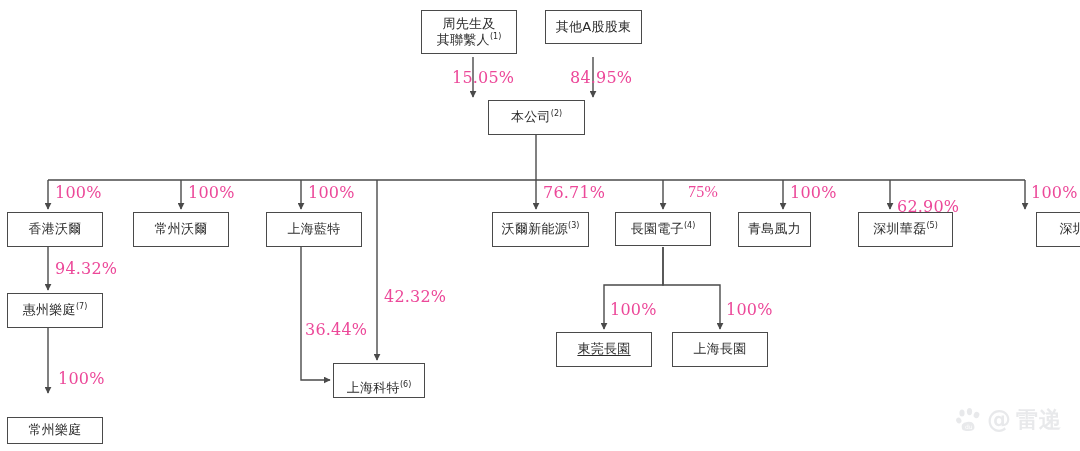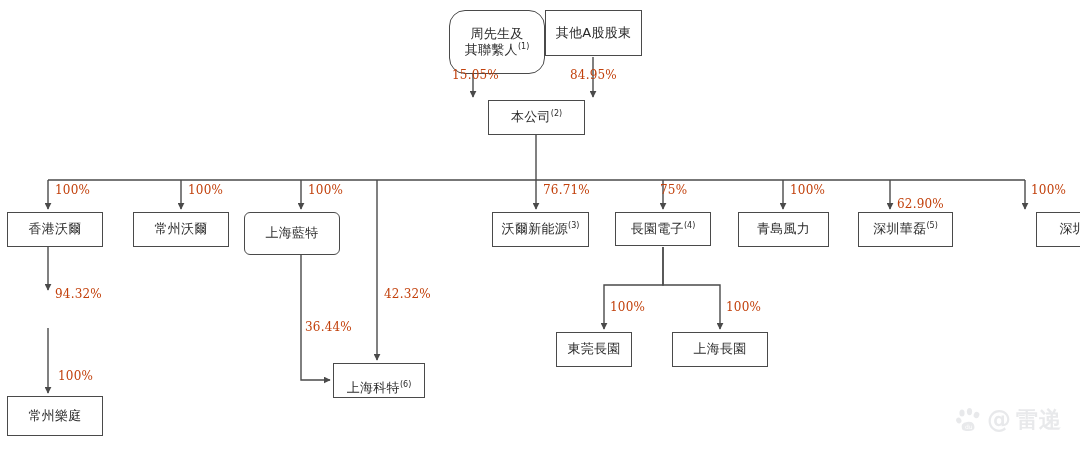--- a/index.html
+++ b/index.html
@@ -46,22 +46,22 @@
     font-size: 8px;
     vertical-align: super;
     letter-spacing: 0;
   }
   .node-label .line2 {
     display: block;
   }
   .edge-label {
     position: absolute;
     font-family: "DejaVu Serif", "Liberation Serif", serif;
-    font-size: 12px;
-    color: #c2410c;
+    font-size: 16px;
+    color: #ec4899;
     white-space: nowrap;
     letter-spacing: 0.2px;
   }
   .watermark {
     position: absolute;
     right: 18px;
     bottom: 16px;
     display: flex;
     align-items: center;
     gap: 5px;
@@ -120,27 +120,27 @@
     </g>
     <g stroke="#4a4a4a" stroke-width="1.4" fill="none">
 
       <path d="M 536 135 L 536 180"></path>
 
       <path d="M 48 180 L 1025 180"></path>
 
     </g>
   </svg>
 
-  <div class="node-box" style="left:449px;top:10px;width:96px;height:64px;border-radius:16px;">
+  <div class="node-box" style="left:421px;top:10px;width:96px;height:44px;">
     <span class="node-label">
       <span>周先生及</span><span class="line2"><span>其聯繫人</span><sup>(1)</sup></span>
     </span>
   </div>
 
-  <div class="node-box" style="left:545px;top:10px;width:97px;height:46px;">
+  <div class="node-box" style="left:545px;top:10px;width:97px;height:34px;">
     <span class="node-label">
       <span>其他A股股東</span><sup></sup>
     </span>
   </div>
 
   <div class="node-box" style="left:488px;top:100px;width:97px;height:35px;">
     <span class="node-label">
       <span>本公司</span><sup>(2)</sup>
     </span>
   </div>
@@ -150,93 +150,98 @@
       <span>香港沃爾</span><sup></sup>
     </span>
   </div>
 
   <div class="node-box" style="left:133px;top:212px;width:96px;height:35px;">
     <span class="node-label">
       <span>常州沃爾</span><sup></sup>
     </span>
   </div>
 
-  <div class="node-box" style="left:244px;top:212px;width:96px;height:43px;border-radius:6px;">
+  <div class="node-box" style="left:266px;top:212px;width:96px;height:35px;">
     <span class="node-label">
       <span>上海藍特</span><sup></sup>
     </span>
   </div>
 
   <div class="node-box" style="left:492px;top:212px;width:97px;height:35px;">
     <span class="node-label">
       <span>沃爾新能源</span><sup>(3)</sup>
     </span>
   </div>
 
   <div class="node-box" style="left:615px;top:212px;width:96px;height:34px;">
     <span class="node-label">
       <span>長園電子</span><sup>(4)</sup>
     </span>
   </div>
 
-  <div class="node-box" style="left:738px;top:212px;width:91px;height:35px;">
+  <div class="node-box" style="left:738px;top:212px;width:73px;height:35px;">
     <span class="node-label">
       <span>青島風力</span><sup></sup>
     </span>
   </div>
 
   <div class="node-box" style="left:858px;top:212px;width:95px;height:35px;">
     <span class="node-label">
       <span>深圳華磊</span><sup>(5)</sup>
     </span>
   </div>
 
   <div class="node-box" style="left:1036px;top:212px;width:100px;height:35px;">
     <span class="node-label">
       <span>深圳熱縮</span><sup></sup>
     </span>
   </div>
 
-
-  <div class="node-box" style="left:7px;top:396px;width:96px;height:40px;">
+  <div class="node-box" style="left:7px;top:293px;width:96px;height:35px;">
+    <span class="node-label">
+      <span>惠州樂庭</span><sup>(7)</sup>
+    </span>
+  </div>
+
+  <div class="node-box" style="left:7px;top:417px;width:96px;height:27px;">
     <span class="node-label">
       <span>常州樂庭</span><sup></sup>
     </span>
   </div>
 
   <div class="node-box" style="left:333px;top:363px;width:92px;height:35px;align-items:flex-end;">
     <span class="node-label">
       <span>上海科特</span><sup>(6)</sup>
     </span>
   </div>
 
-  <div class="node-box" style="left:556px;top:332px;width:76px;height:35px;">
+  <div class="node-box" style="left:556px;top:332px;width:96px;height:35px;text-decoration:underline;">
     <span class="node-label">
       <span>東莞長園</span><sup></sup>
     </span>
   </div>
 
   <div class="node-box" style="left:672px;top:332px;width:96px;height:35px;">
     <span class="node-label">
       <span>上海長園</span><sup></sup>
     </span>
   </div>
 
   <div class="edge-label" style="left:452px;top:68px;">15.05%</div>
   <div class="edge-label" style="left:570px;top:68px;">84.95%</div>
   <div class="edge-label" style="left:55px;top:183px;">100%</div>
   <div class="edge-label" style="left:188px;top:183px;">100%</div>
   <div class="edge-label" style="left:308px;top:183px;">100%</div>
   <div class="edge-label" style="left:543px;top:183px;">76.71%</div>
-  <div class="edge-label" style="left:660px;top:183px;">75%</div>
+  <div class="edge-label" style="left:688px;top:183px;font-family:Liberation Serif, serif;">75%</div>
   <div class="edge-label" style="left:790px;top:183px;">100%</div>
   <div class="edge-label" style="left:897px;top:183px;margin-top:14px;">62.90%</div>
   <div class="edge-label" style="left:1031px;top:183px;">100%</div>
   <div class="edge-label" style="left:384px;top:287px;">42.32%</div>
-  <div class="edge-label" style="left:55px;top:259px;margin-top:28px;">94.32%</div>
+  <div class="edge-label" style="left:55px;top:259px;">94.32%</div>
   <div class="edge-label" style="left:58px;top:369px;">100%</div>
   <div class="edge-label" style="left:305px;top:320px;">36.44%</div>
   <div class="edge-label" style="left:610px;top:300px;">100%</div>
   <div class="edge-label" style="left:726px;top:300px;">100%</div>
 
   <div class="watermark">
     <svg width="26" height="24" viewBox="0 0 26 24">
       <ellipse cx="6" cy="5" rx="2.6" ry="3.6" fill="#d2d4d8"></ellipse>
       <ellipse cx="13.5" cy="3.6" rx="2.6" ry="3.6" fill="#d2d4d8"></ellipse>
       <ellipse cx="20.5" cy="7" rx="2.8" ry="3.2" fill="#d2d4d8" transform="rotate(22 20.5 7)"></ellipse>

